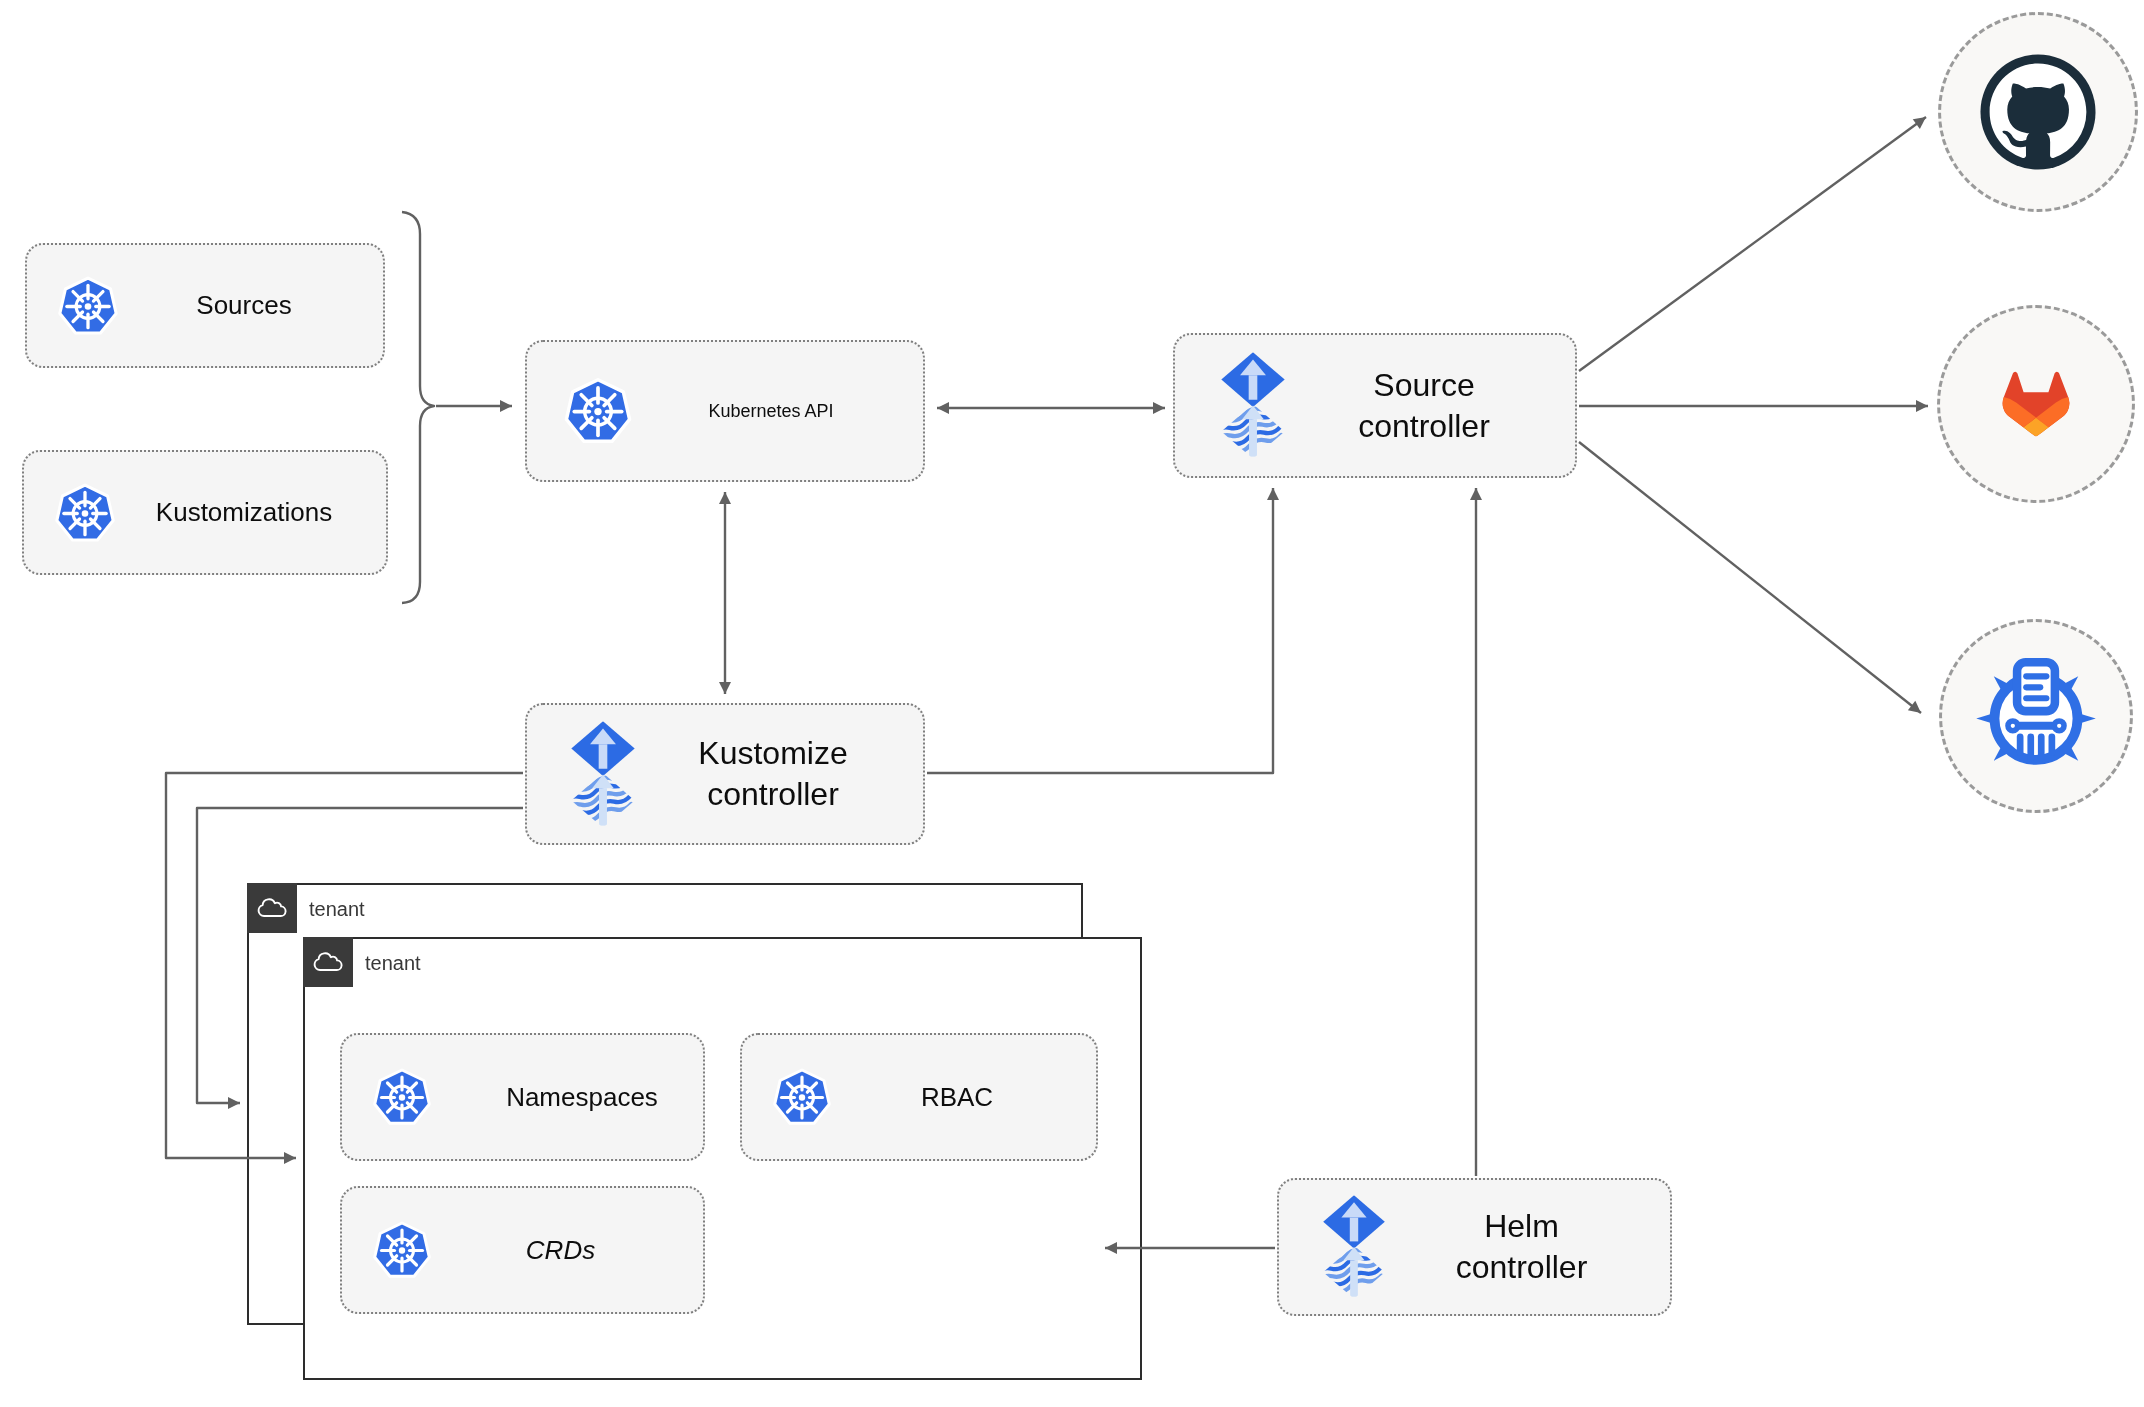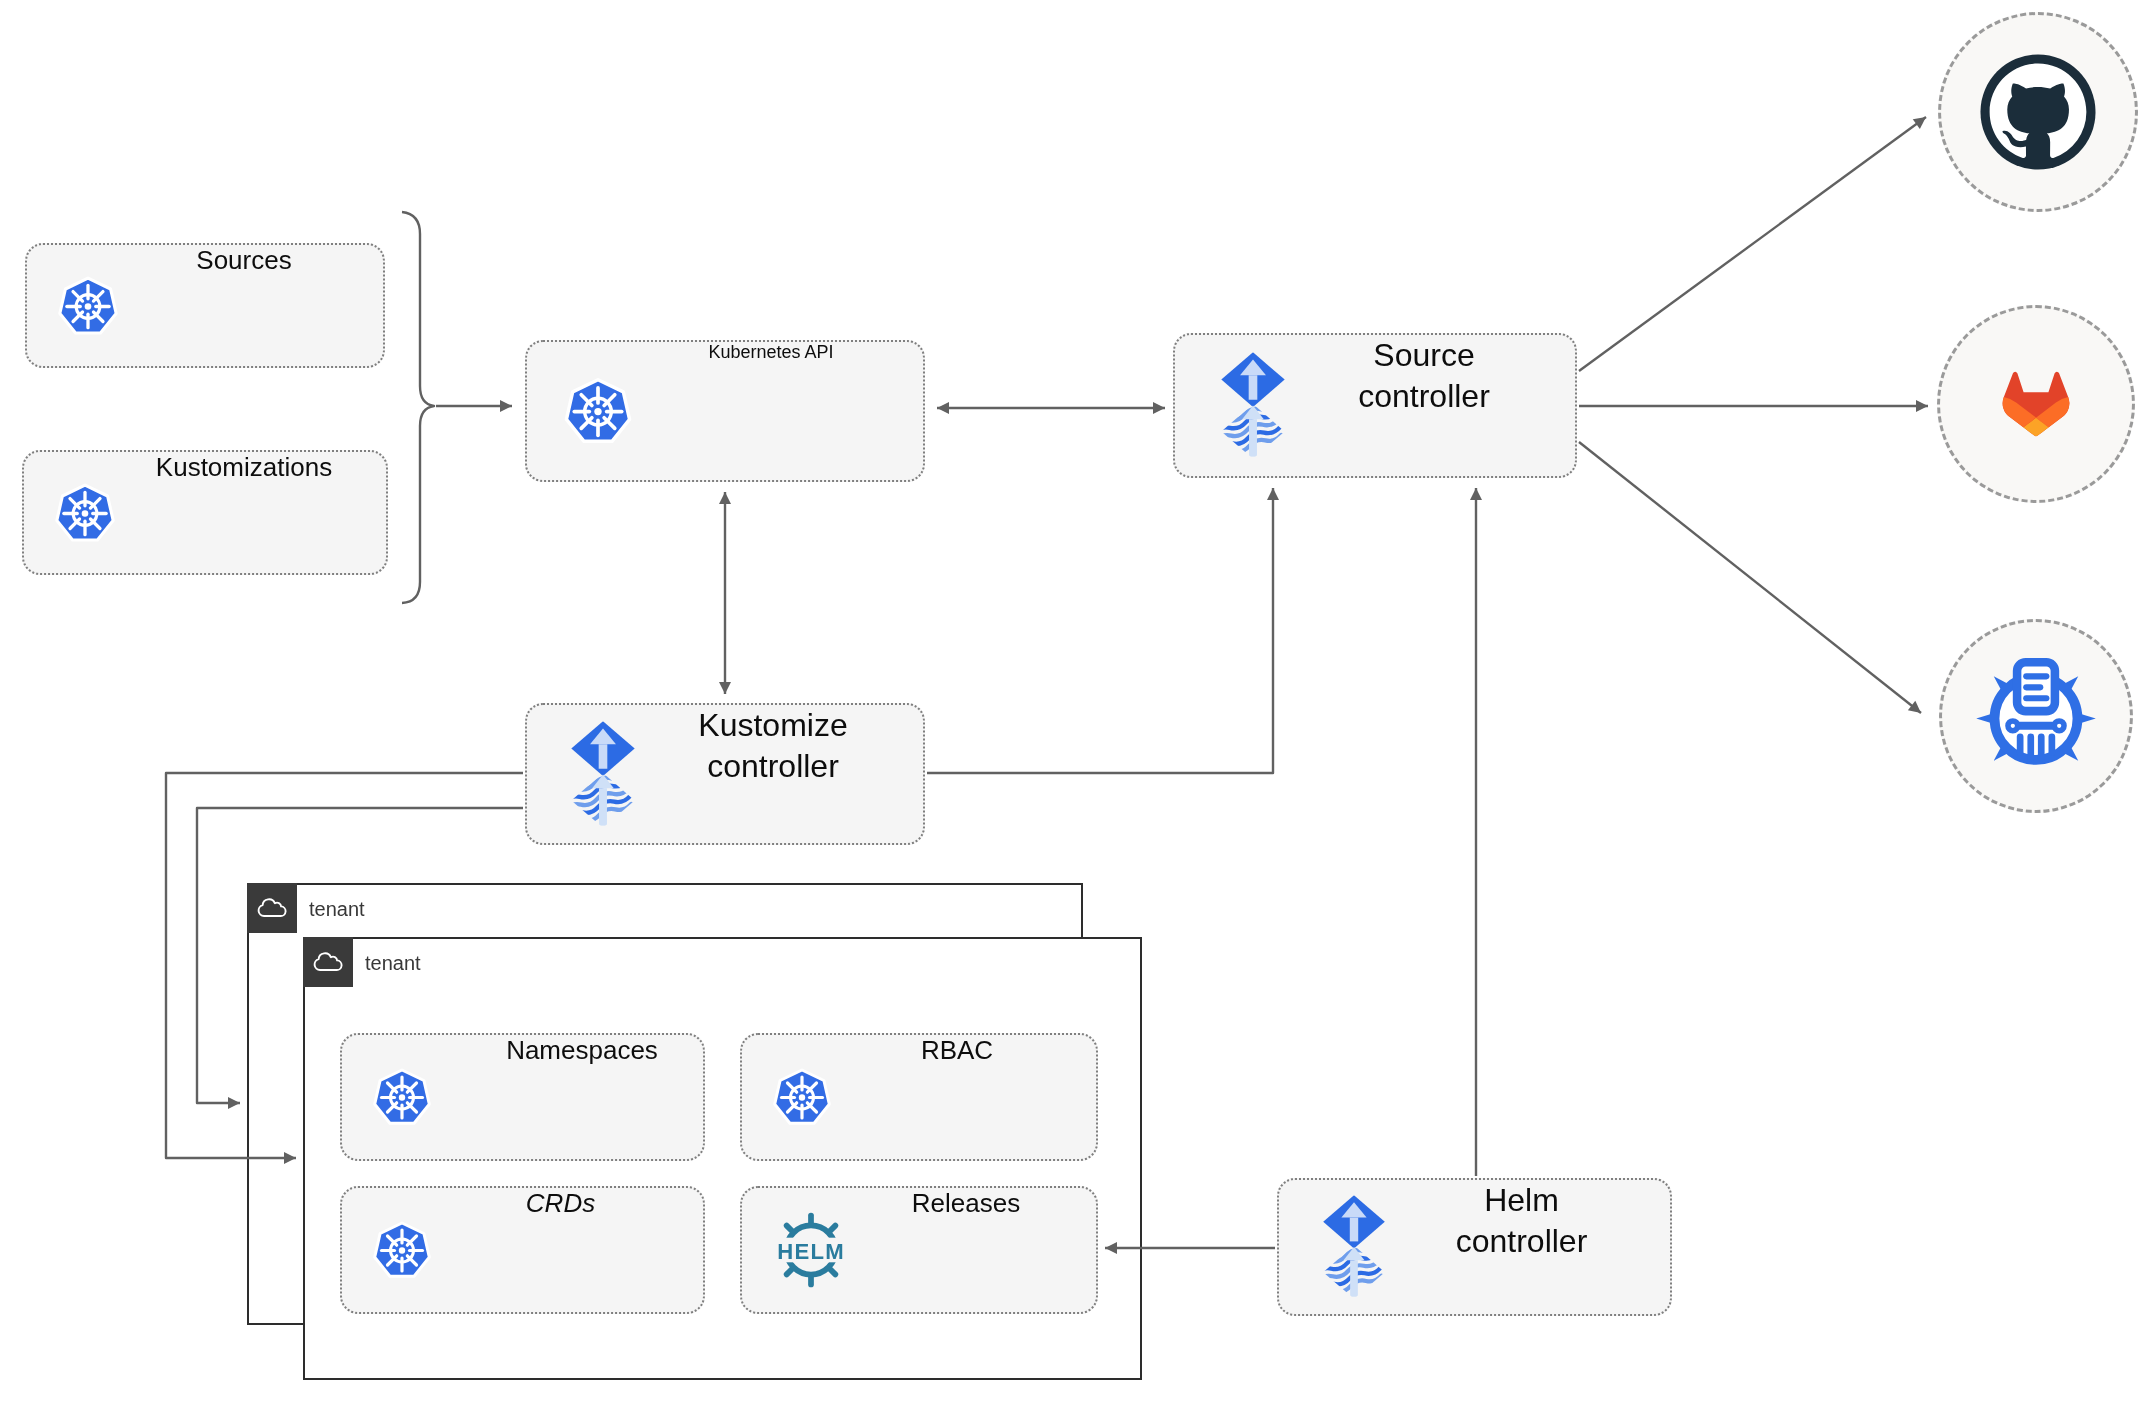--- a/index.html
+++ b/index.html
@@ -1,19 +1,19 @@
 <!DOCTYPE html>
 <html><head>
 <meta charset="utf-8">
 <style>
   html,body{margin:0;padding:0;background:#ffffff;}
   .stage{position:relative;width:2144px;height:1407px;background:#ffffff;overflow:hidden;
          font-family:"Liberation Sans",sans-serif;color:#111;}
   .node{position:absolute;background:#f5f5f5;border:2px dotted #7f7f7f;border-radius:18px;
-        display:flex;box-sizing:border-box;z-index:3;}
+        display:flex;align-items:center;box-sizing:border-box;z-index:3;}
   .node .icon{flex:0 0 auto;margin-left:28px;display:flex;align-items:center;}
   .node .lbl{flex:1;text-align:center;font-size:26px;color:#0d0d0d;padding-right:16px;}
   .ctrl .lbl{font-size:32px;line-height:1.28;}
   .circle{position:absolute;border:3px dashed #9a9a9a;border-radius:50%;background:#f9f8f6;
           display:flex;align-items:center;justify-content:center;box-sizing:border-box;z-index:3;}
   .tenant{position:absolute;background:#ffffff;border:2px solid #2d2d2d;box-sizing:border-box;}
   .tenant .tag{position:absolute;top:-2px;left:-2px;width:50px;height:50px;background:#3a3a3a;
                display:flex;align-items:center;justify-content:center;}
   .tenant .tname{position:absolute;top:13px;left:60px;font-size:20px;color:#383838;}
   .t-outer{z-index:1;}
@@ -182,28 +182,20 @@
 
   <div class="node" style="left:340px;top:1186px;width:365px;height:128px;font-style:italic;">
     <span class="icon">
       <svg width="64" height="64" viewBox="0 0 64 64">
           <use href="#icon-k8s"></use>
         </svg>
       </span>
     <span class="lbl">CRDs</span>
   </div>
 
-  <div class="node" style="left:740px;top:1186px;width:358px;height:128px;">
-    <span class="icon">
-      <svg width="82" height="82" viewBox="0 0 100 100">
-          <use href="#icon-helm"></use>
-        </svg>
-      </span>
-    <span class="lbl">Releases</span>
-  </div>
 
   <div class="circle" style="left:1938px;top:12px;width:200px;height:200px;">
     <svg width="118" height="118" viewBox="0 0 16 16">
       <circle cx="8" cy="8" r="7.8" fill="#1b2d3a"></circle>
       <g transform="translate(8,8) scale(0.82) translate(-8,-8)">
         <path fill="#ffffff" d="M8 0C3.58 0 0 3.58 0 8c0 3.54 2.29 6.53 5.47 7.59.4.07.55-.17.55-.38 0-.19-.01-.82-.01-1.49-2.01.37-2.53-.49-2.69-.94-.09-.23-.48-.94-.82-1.13-.28-.15-.68-.52-.01-.53.63-.01 1.08.58 1.23.82.72 1.21 1.87.87 2.33.66.07-.52.28-.87.51-1.07-1.78-.2-3.64-.89-3.64-3.95 0-.87.31-1.59.82-2.15-.08-.2-.36-1.02.08-2.12 0 0 .67-.21 2.2.82.64-.18 1.32-.27 2-.27s1.36.09 2 .27c1.53-1.04 2.2-.82 2.2-.82.44 1.1.16 1.92.08 2.12.51.56.82 1.27.82 2.15 0 3.07-1.87 3.75-3.65 3.95.29.25.54.73.54 1.48 0 1.07-.01 1.93-.01 2.2 0 .21.15.46.55.38A8.01 8.01 0 0 0 16 8c0-4.42-3.58-8-8-8z"></path>
       </g>
     </svg>
   </div>
 

